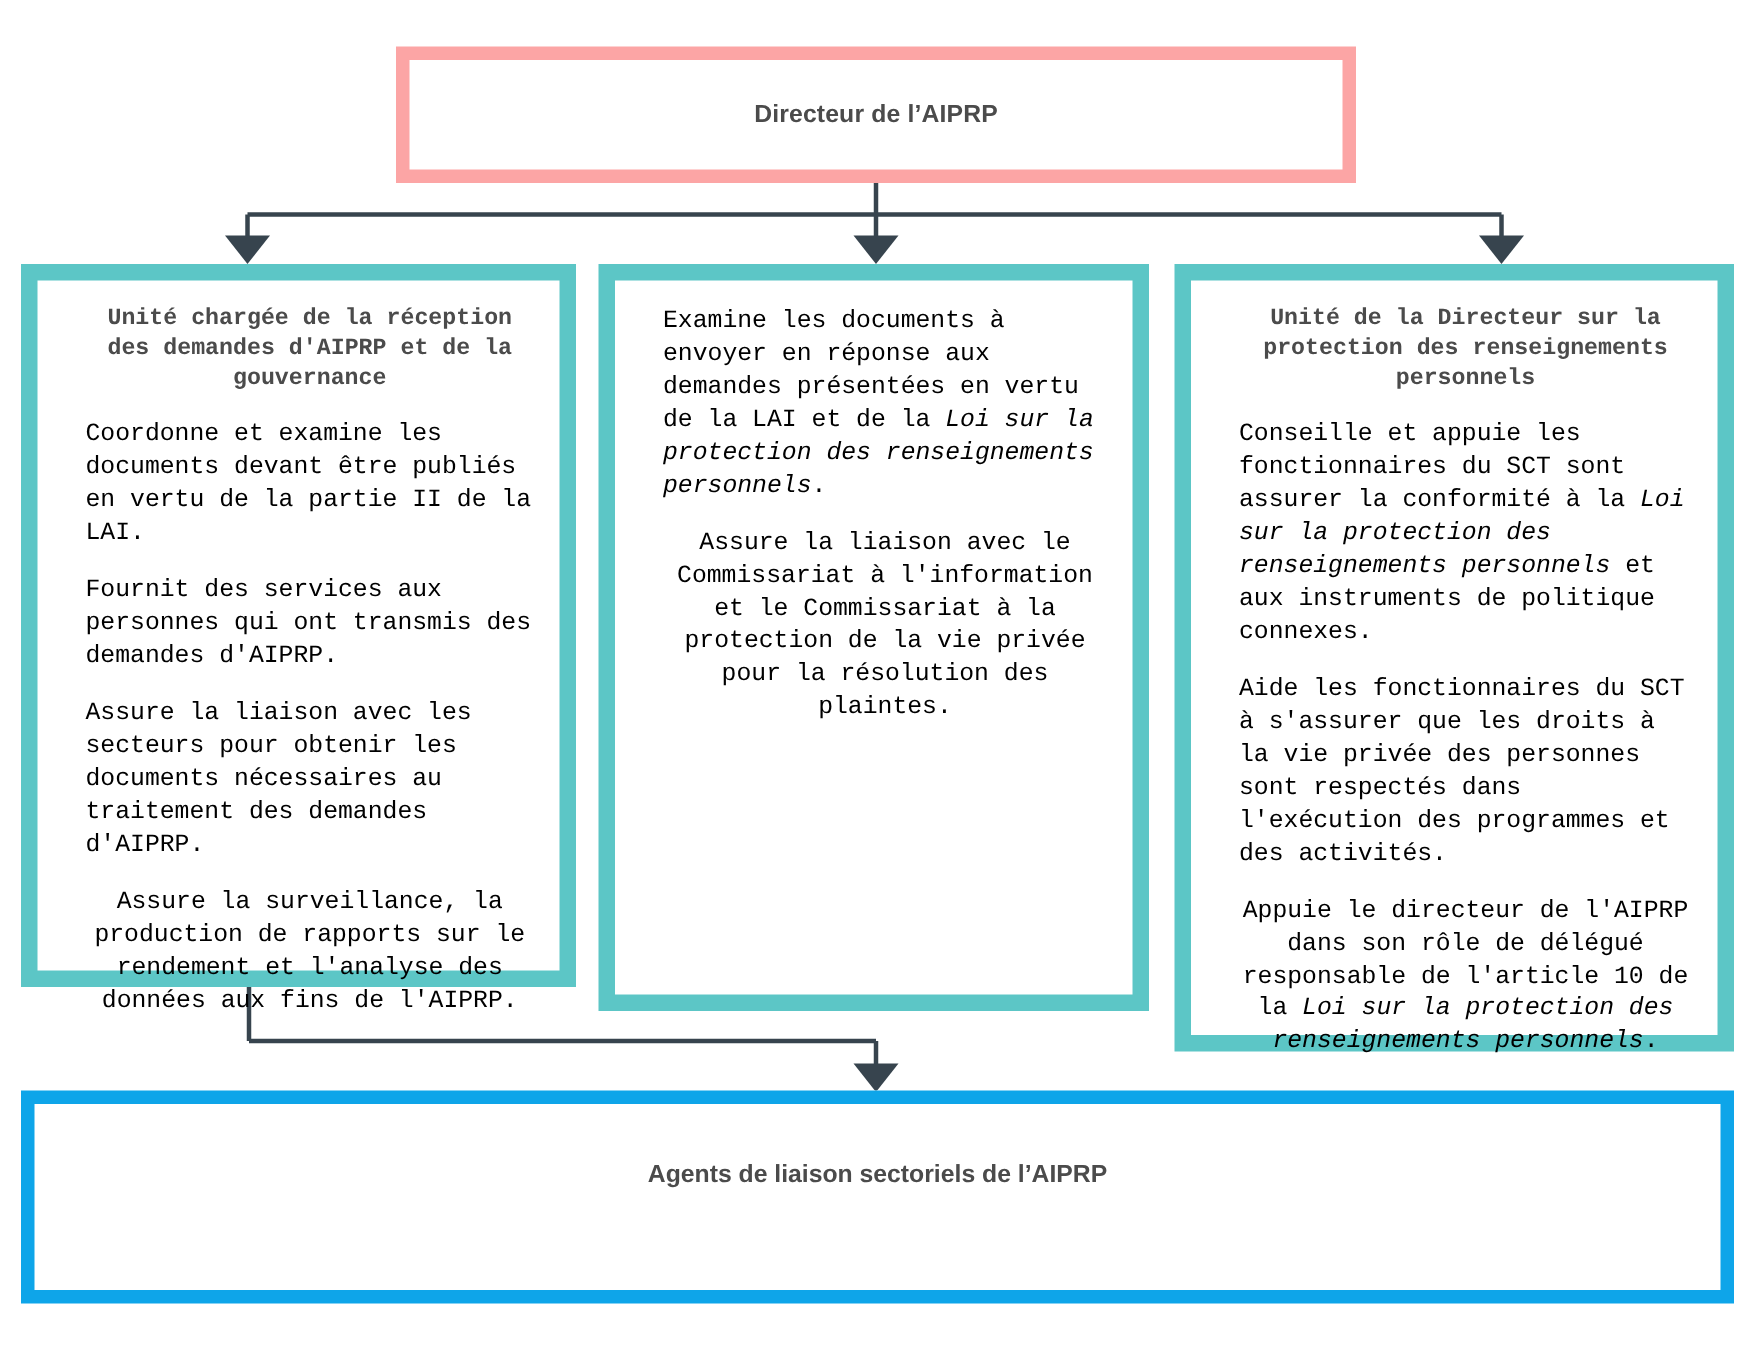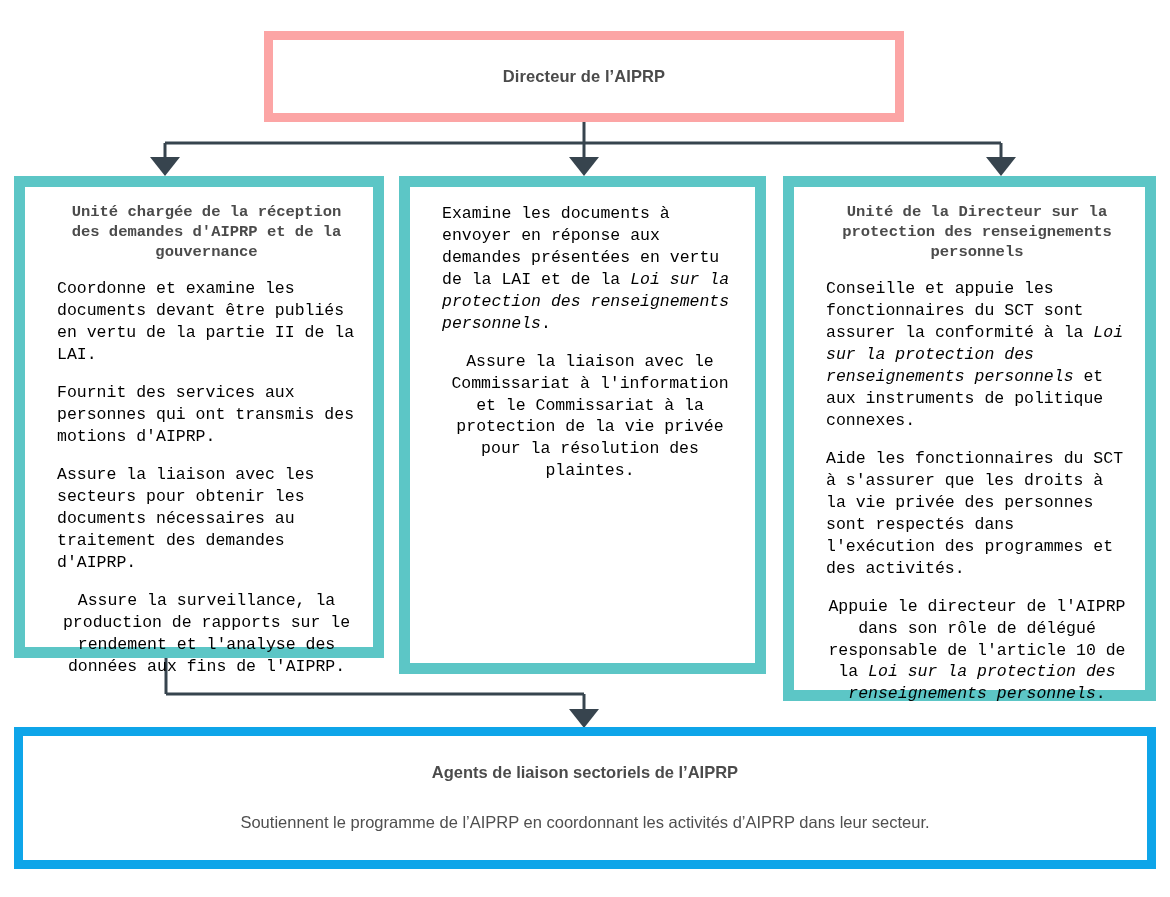--- a/index.html
+++ b/index.html
@@ -148,21 +148,21 @@
   </svg>
 
   <div class="box" id="director-box">
     <div class="box-title">Directeur de l’AIPRP</div>
   </div>
 
   <div class="box unit-box" id="unit-reception">
     <div class="box-title">Unité chargée de la réception des demandes d'AIPRP et de la gouvernance</div>
     <div class="unit-body">
         <p><span>Coordonne et examine les documents devant être publiés en vertu de la partie II de la LAI.</span></p>
-        <p><span>Fournit des services aux personnes qui ont transmis des motions d'AIPRP.</span></p>
+        <p><span>Fournit des services aux personnes qui ont transmis des demandes d'AIPRP.</span></p>
         <p><span>Assure la liaison avec les secteurs pour obtenir les documents nécessaires au traitement des demandes d'AIPRP.</span></p>
         <p><span>Assure la surveillance, la production de rapports sur le rendement et l'analyse des données aux fins de l'AIPRP.</span></p>
       </div>
   </div>
 
   <div class="box unit-box" id="unit-operations">
     <div class="unit-body">
         <p><span>Examine les documents à envoyer en réponse aux demandes présentées en vertu de la LAI et de la </span><em>Loi sur la protection des renseignements personnels</em><span>.</span></p>
         <p><span>Assure la liaison avec le Commissariat à l'information et le Commissariat à la protection de la vie privée pour la résolution des plaintes.</span></p>
       </div>
@@ -172,16 +172,15 @@
     <div class="box-title">Unité de la Directeur sur la protection des renseignements personnels</div>
     <div class="unit-body">
         <p><span>Conseille et appuie les fonctionnaires du SCT sont assurer la conformité à la </span><em>Loi sur la protection des renseignements personnels</em><span> et aux instruments de politique connexes.</span></p>
         <p><span>Aide les fonctionnaires du SCT à s'assurer que les droits à la vie privée des personnes sont respectés dans l'exécution des programmes et des activités.</span></p>
         <p><span>Appuie le directeur de l'AIPRP dans son rôle de délégué responsable de l'article 10 de la </span><em>Loi sur la protection des renseignements personnels</em><span>.</span></p>
       </div>
   </div>
 
   <div class="box" id="liaison-box">
     <div class="box-title">Agents de liaison sectoriels de l’AIPRP</div>
-    <div class="liaison-desc">Soutiennent le programme de l’AIPRP en coordonnant les activités d’AIPRP dans leur secteur.</div>
   </div>
 
 </div>
 
 </body></html>

